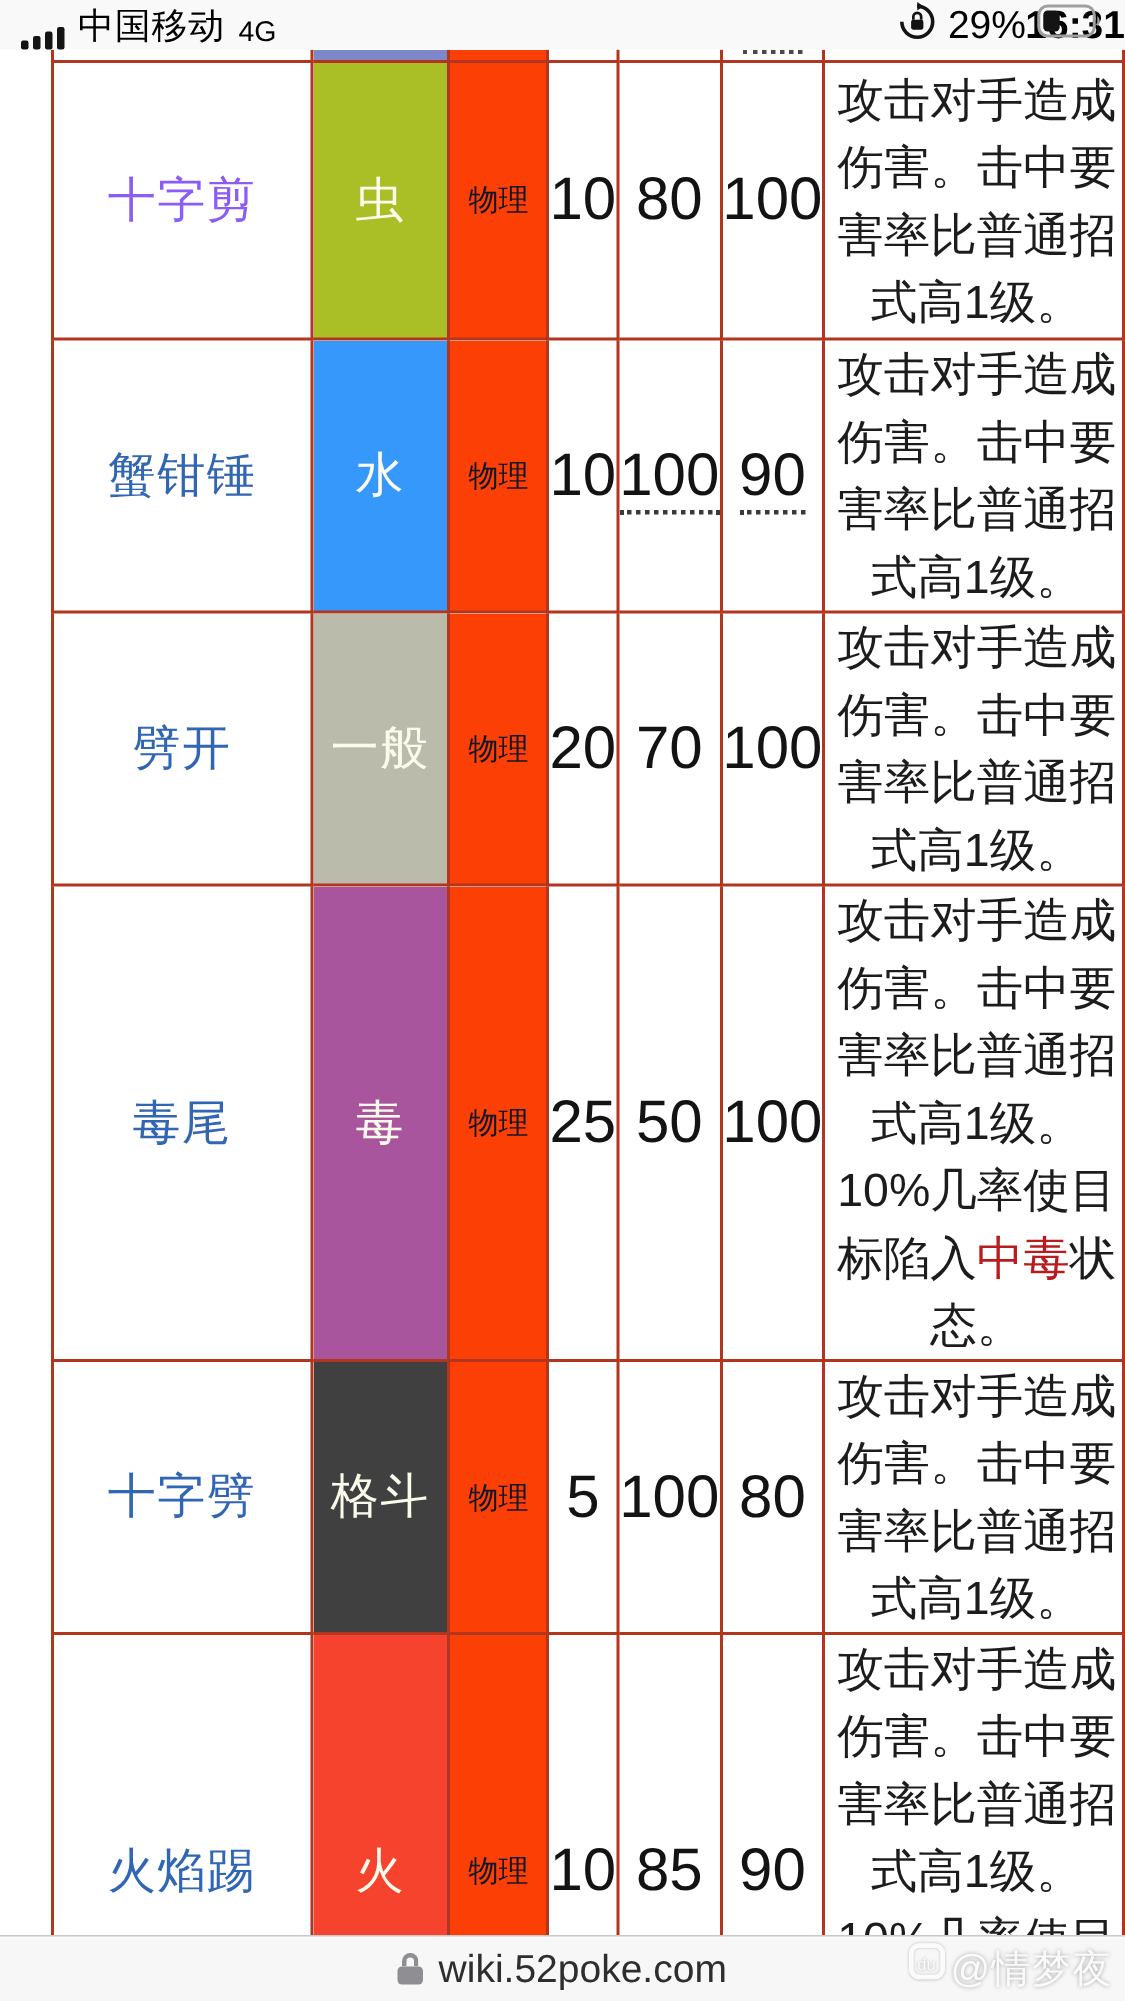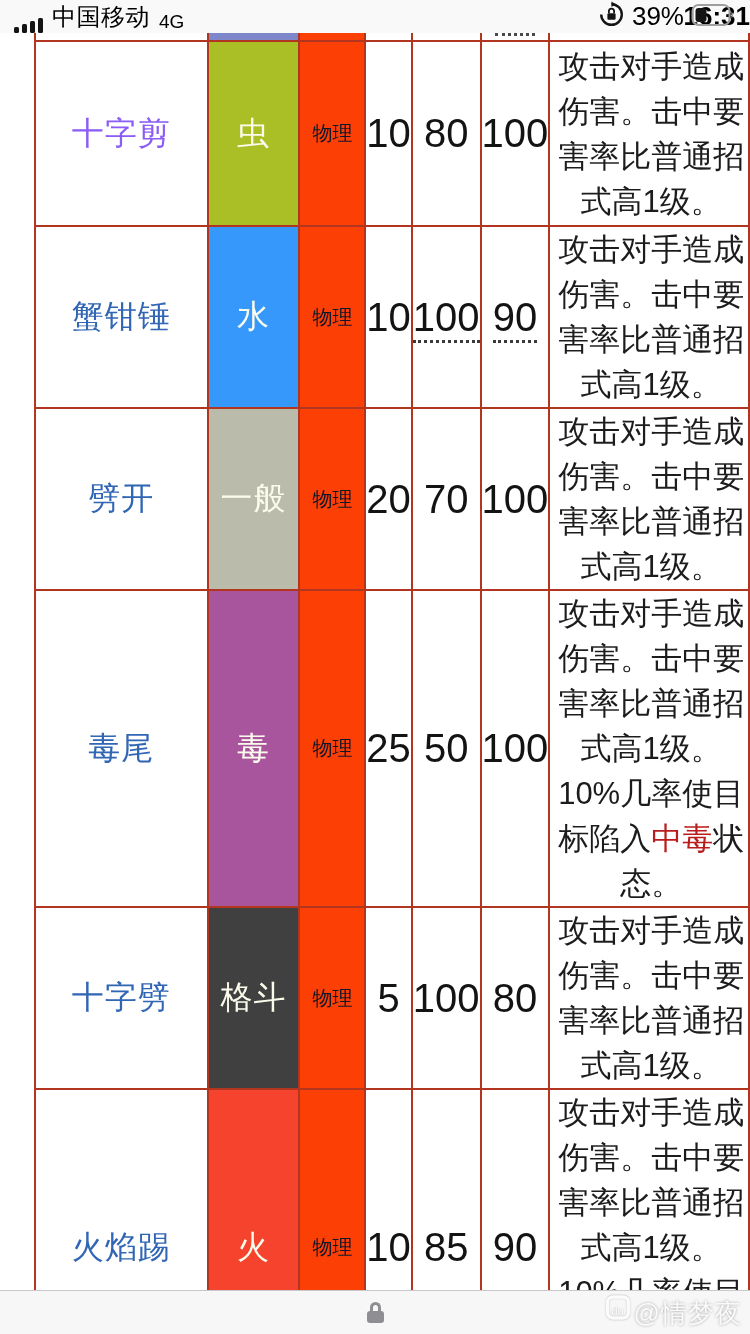--- a/index.html
+++ b/index.html
@@ -81,21 +81,21 @@
   <div class="sb-time">16:31</div>
   <div class="sb-right">
     <span>
       <svg width="27" height="27" viewBox="0 0 27 27">
         <path d="M13.5 3.2 A10.3 10.3 0 1 1 3.2 13.5" fill="none" stroke="#141414" stroke-width="2.4"></path>
         <path d="M13.5 0.4 L17.6 3.2 L13.5 6.0 Z" fill="#141414"></path>
         <rect x="9.4" y="12.2" width="8.2" height="6.6" rx="1.4" fill="#141414"></rect>
         <path d="M10.9 12.2 v-2 a2.6 2.6 0 0 1 5.2 0 v2" fill="none" stroke="#141414" stroke-width="1.8"></path>
       </svg>
     </span>
-    <span class="batt-pct">39%</span>
+    <span class="batt-pct">29%</span>
     <span>
       <svg width="45" height="24" viewBox="0 0 45 24">
         <rect x="1.5" y="2" width="37" height="20" rx="6" fill="none" stroke="#9f9fa2" stroke-width="2"></rect>
         <rect x="4.5" y="5" width="11" height="14" rx="3" fill="#141414"></rect>
         <path d="M40.5 8.5 q3.5 3.5 0 7 Z" fill="#9f9fa2"></path>
       </svg>
     </span>
   </div>
 </div>
 
@@ -280,17 +280,18 @@
   </tr>
       </tbody>
   </table>
 </div>
 
 <div class="url-bar">
   <span class="lock-icon">
     <span class="lock-shackle"></span>
       <span class="lock-body"></span>
   </span>
+  <span class="url-text">wiki.52poke.com</span>
   <span class="watermark">
     <span class="wm-logo">du</span>
     <span class="wm-text">@情梦夜</span>
   </span>
 </div>
 
 </body></html>

